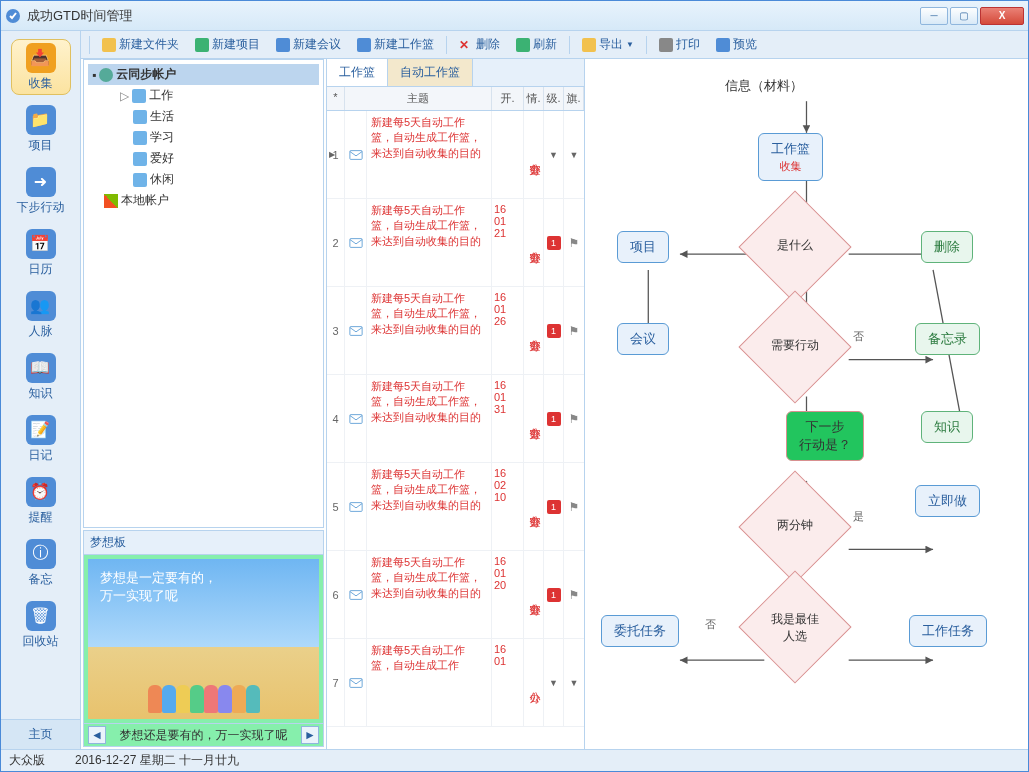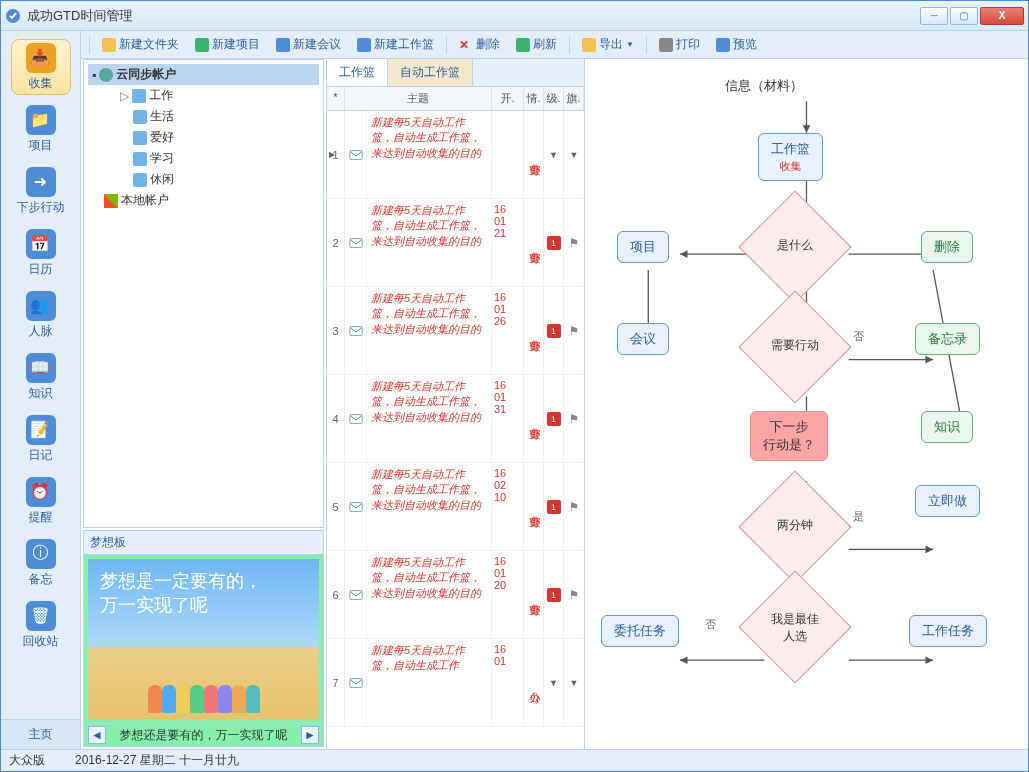--- a/index.html
+++ b/index.html
@@ -43,55 +43,55 @@
 .treepane li { padding:2px 0; color:#333; display:flex; align-items:center; gap:3px; }
 .treepane li.root{font-weight:bold; background:#bcd5ee; padding:2px 4px; margin-left:-16px;}
 .ticon{width:14px;height:14px; display:inline-block;}
 .ticon.cloud{background:#5a9; border-radius:50%;}
 .ticon.folder{background:#6fb3e8; border-radius:2px;}
 .ticon.win{background:linear-gradient(45deg,#f25022 50%,#7fba00 50%);}
 
 .dreampanel{ border:1px solid #b7d3ee; margin:2px; background:#86efac; }
 .dreampanel .hdr{ background:#e6f0fa; padding:3px 6px; color:#2a5f9e; border-bottom:1px solid #b7d3ee;}
 .dreampanel .img{ height:160px; background:linear-gradient(#6fb6f2 0%, #aed9fb 55%, #ead08a 55%, #e8c26d 100%); position:relative; margin:4px;}
-.dreampanel .img .txt{position:absolute; top:10px; left:12px; color:#fff; font-size:18px;}
+.dreampanel .img .txt{position:absolute; top:10px; left:12px; color:#fff; font-size:13px;}
 .dreampanel .img .people{position:absolute; bottom:6px; left:50%; transform:translateX(-50%); display:flex; gap:-4px;}
 .dreampanel .img .people span{width:14px;height:28px; border-radius:6px 6px 2px 2px; display:inline-block;}
 .dreampanel .nav{display:flex; align-items:center; padding:2px 4px; gap:4px; border-top:1px solid #b7d3ee;}
 .dreampanel .nav .arrow{width:18px;height:18px;border:1px solid #8fb6dd; background:#eaf3fb; display:flex;align-items:center;justify-content:center;color:#2a5f9e;}
 .dreampanel .nav .txt2{flex:1; text-align:center; color:#333;}
 
 .midcol { width:258px; border-right:1px solid #b7d3ee; display:flex; flex-direction:column; background:#fff; }
 .tabs { display:flex; background:#e6f0fa; border-bottom:1px solid #b7d3ee; }
 .tabs .tab { padding:5px 12px; border-right:1px solid #b7d3ee; color:#2a5f9e; background:#fff;}
 .tabs .tab.active{ background:#f3e8cc;}
 .gridhdr{ display:flex; background:#f3f6fa; border-bottom:1px solid #b7d3ee; font-size:11px; color:#555;}
 .gridhdr div{ border-right:1px solid #d7e2ee; padding:4px 2px; text-align:center;}
 .gh-star{width:18px;} .gh-topic{flex:1; text-align:left; padding-left:6px;} .gh-date{width:32px;} .gh-ctx{width:20px;} .gh-level{width:20px;} .gh-flag{width:20px;}
 .rows{flex:1; overflow:auto;}
 .row{display:flex; border-bottom:1px solid #eef1f5; min-height:88px; font-size:11px;}
 .row .c-num{width:18px; display:flex; align-items:center; justify-content:center; color:#666; border-right:1px solid #eef1f5; position:relative;}
 .row .c-num .tri{position:absolute; left:2px; font-size:8px; color:#666;}
 .row .c-mail{width:22px; display:flex; align-items:center; justify-content:center; border-right:1px solid #eef1f5;}
 .row .c-mail svg{width:14px;height:14px;}
-.row .c-topic{flex:1; color:#d33; padding:4px; border-right:1px solid #eef1f5; line-height:1.4;font-style:italic;}
+.row .c-topic{flex:1; color:#d33; padding:4px; border-right:1px solid #eef1f5; line-height:1.4;}
 .row .c-date{width:32px; color:#d33; padding:4px 2px; border-right:1px solid #eef1f5;}
 .row .c-ctx{width:20px; color:#d33; padding:4px 1px; border-right:1px solid #eef1f5; writing-mode:vertical-rl; text-align:center;}
 .row .c-level{width:20px; display:flex; align-items:center; justify-content:center; border-right:1px solid #eef1f5;}
 .row .c-flag{width:20px; display:flex; align-items:center; justify-content:center;}
 .lvl1{width:14px;height:14px;background:#d33;border-radius:2px;color:#fff;font-size:9px;display:flex;align-items:center;justify-content:center;}
 .flagico{color:#888;font-size:12px;}
 .arrow-down{color:#666;font-size:9px;}
 
 .rightcol { flex:1; background:#fff; position:relative; overflow:hidden;}
 .flowchart{position:absolute; inset:0;}
 .fbox{position:absolute; border:1px solid; border-radius:6px; padding:6px 12px; text-align:center; background:#fff; font-size:13px;}
 .fbox.blue{border-color:#5a9bd5; background:#e8f1fb; color:#2a5f9e;}
 .fbox.green{border-color:#5fb37a; background:#e8f6ed; color:#2a7a3e;}
-.fbox.pink{border-color:#d89090; background:#fca5a5; color:#333;}
+.fbox.pink{border-color:#d89090; background:#22c55e; color:#333;margin-left:36px;}
 .diamond{position:absolute; width:80px; height:80px; transform:rotate(45deg); border:1px solid #d89090; background:#fbecec;}
 .diamond-lbl{position:absolute; font-size:12px; color:#333; text-align:center; width:80px;}
 .flowlabel{position:absolute; font-size:13px; color:#333;}
 .flowtxt{position:absolute; font-size:11px; color:#666;}
 
 .statusbar{ height:22px; background:#e4eef8; border-top:1px solid #b7d3ee; display:flex; align-items:center; padding:0 8px; gap:30px; color:#333;}
 </style>
 </head>
 <body>
 
@@ -218,26 +218,26 @@
                     <span>工作</span>
                   </li>
                 <li>
                     <span style="width:10px;"></span>
                     <span class="ticon folder"></span>
                     <span>生活</span>
                   </li>
                 <li>
                     <span style="width:10px;"></span>
                     <span class="ticon folder"></span>
-                    <span>爱好</span>
+                    <span>学习</span>
                   </li>
                 <li>
                     <span style="width:10px;"></span>
                     <span class="ticon folder"></span>
-                    <span>学习</span>
+                    <span>爱好</span>
                   </li>
                 <li>
                     <span style="width:10px;"></span>
                     <span class="ticon folder"></span>
                     <span>休闲</span>
                   </li>
               </ul>
               <li>
                   <span class="ticon win"></span>
                   <span>本地帐户</span>

